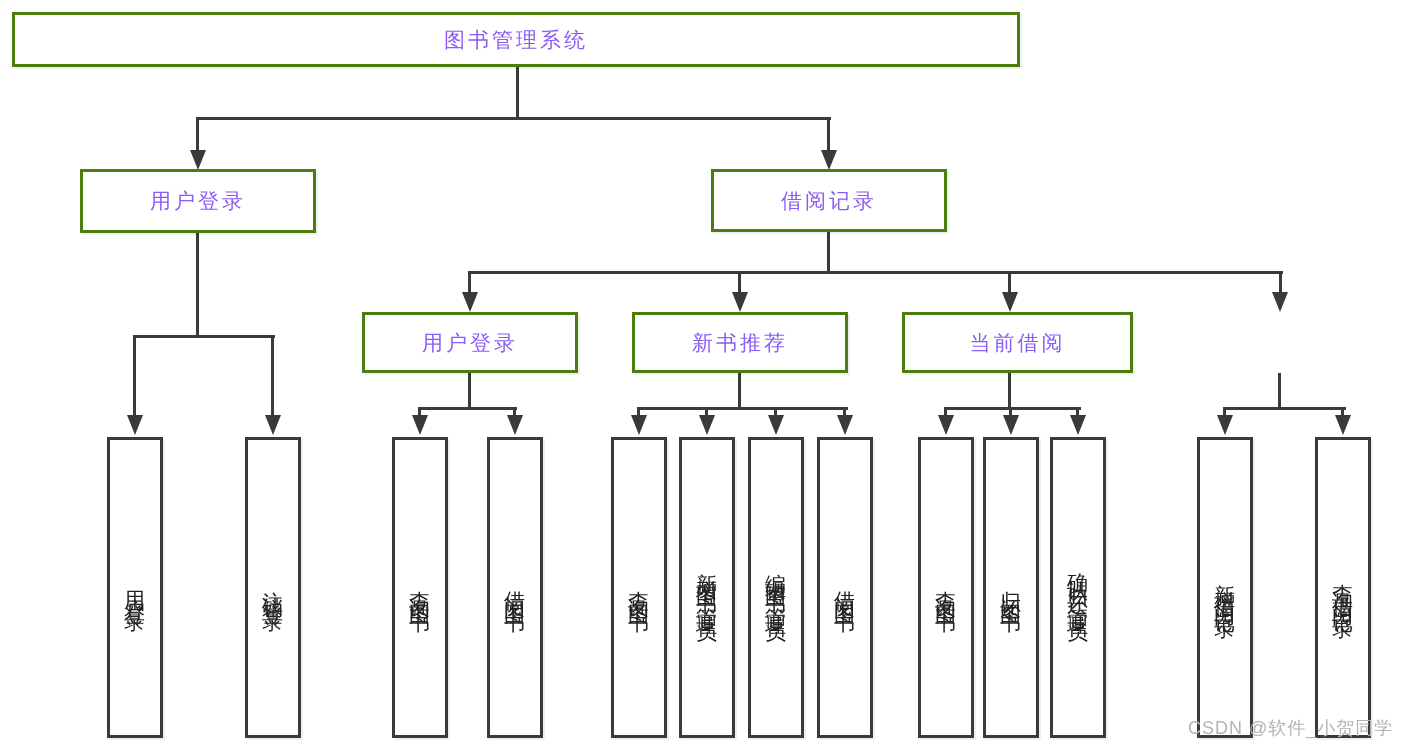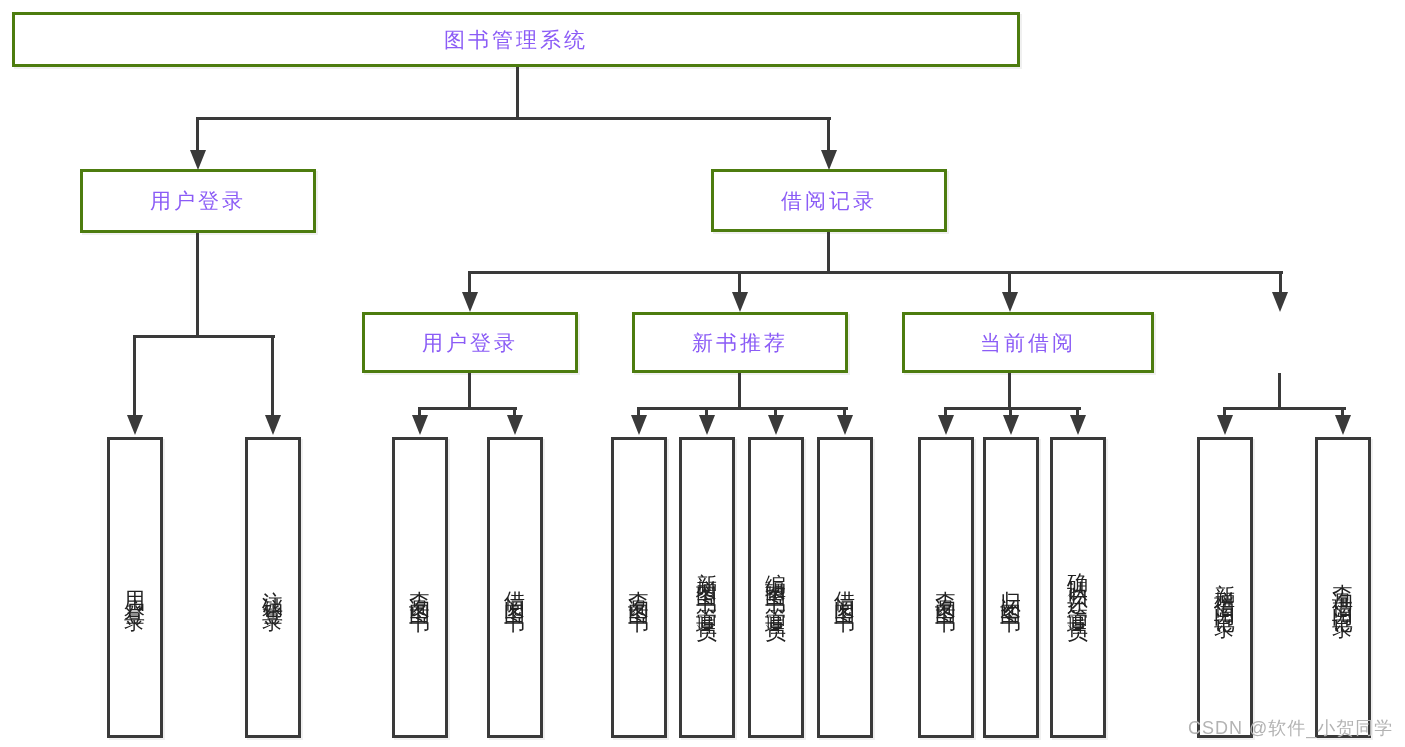--- a/index.html
+++ b/index.html
@@ -42,21 +42,21 @@
   <div class="hbox" style="left:711px;top:169px;width:236px;height:63px;">
     <span>借阅记录</span>
   </div>
 
   <div class="hbox" style="left:362px;top:312px;width:216px;height:61px;">
     <span>用户登录</span>
   </div>
   <div class="hbox" style="left:632px;top:312px;width:216px;height:61px;">
     <span>新书推荐</span>
   </div>
-  <div class="hbox" style="left:902px;top:312px;width:252px;height:61px;">
+  <div class="hbox" style="left:902px;top:312px;width:231px;height:61px;">
     <span>当前借阅</span>
   </div>
 
   <div class="leaf" style="left:107px;">
     <span>用户登录</span>
     </div>
   <div class="leaf" style="left:245px;">
     <span>注销登录</span>
     </div>
 

